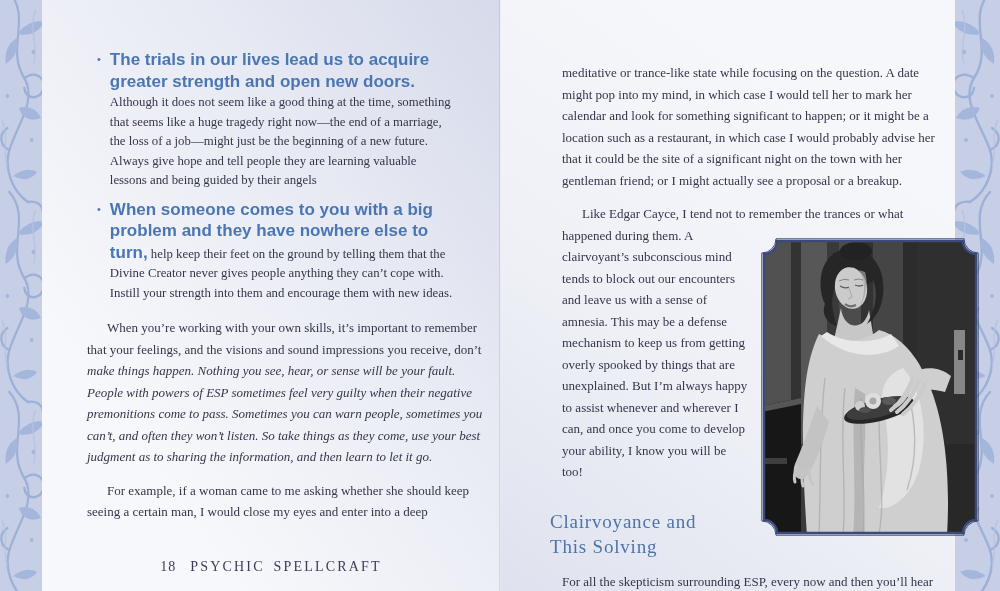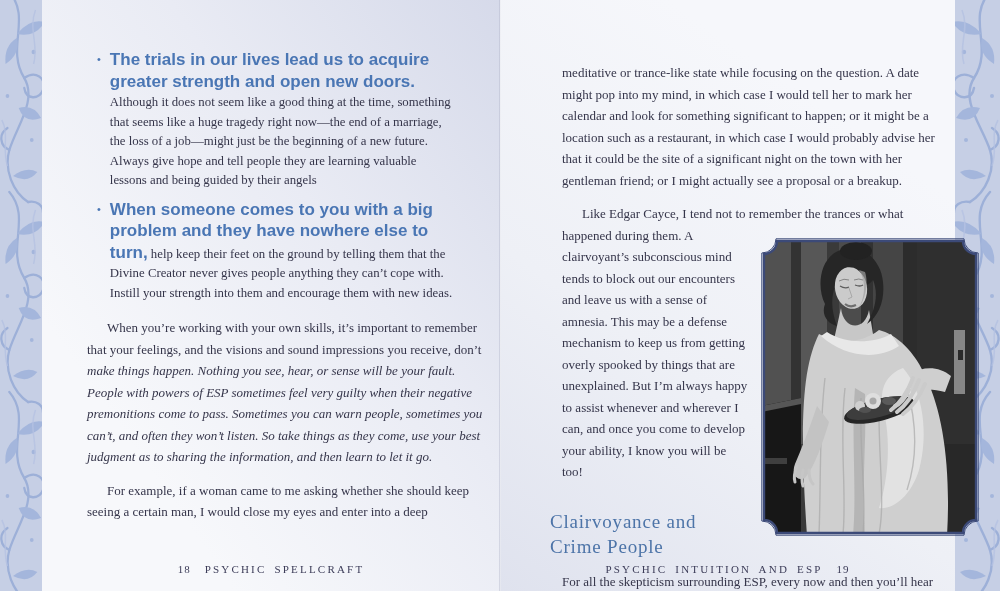--- a/index.html
+++ b/index.html
@@ -53,21 +53,21 @@
   .float-spacer{float:right;width:0;height:188px;}
   .photo-frame{
     float:right;clear:right;width:218px;height:298px;
     margin:0 -26px 10px 13px;position:relative;
   }
   .photo-frame svg{display:block;width:218px;height:298px;}
 
   
   .footer{
     position:absolute;bottom:16px;left:0;width:100%;text-align:center;
-    font-size:11px;letter-spacing:2.2px;color:#3c3c58;word-spacing:3px;
+    font-size:14px;letter-spacing:2.2px;color:#3c3c58;word-spacing:3px;
   }
   .footer .num{letter-spacing:1px;}
   .footer.fl .num{margin-right:14px;}
   .footer.fr .num{margin-left:14px;}
 </style>
 </head>
 <body>
 
 <div class="spread">
 
@@ -222,24 +222,21 @@
           </g>
 
           <path d="M15,0.8 H203 A14.2,14.2 0 0 0 217.2,15 V283 A14.2,14.2 0 0 0 203,297.2 H15 A14.2,14.2 0 0 0 0.8,283 V15 A14.2,14.2 0 0 0 15,0.8 Z" fill="none" stroke="#3c4a78" stroke-width="1"></path>
           <path d="M16,3 H202 A13,13 0 0 0 215,16 V282 A13,13 0 0 0 202,295 H16 A13,13 0 0 0 3,282 V16 A13,13 0 0 0 16,3 Z" fill="none" stroke="#3c4a78" stroke-width="2.4"></path>
         </svg>
       </div>
 
       <p>meditative or trance-like state while focusing on the question. A date might pop into my mind, in which case I would tell her to mark her calendar and look for something significant to happen; or it might be a location such as a restaurant, in which case I would probably advise her that it could be the site of a significant night on the town with her gentleman friend; or I might actually see a proposal or a breakup.</p>
       <p class="indent">Like Edgar Cayce, I tend not to remember the trances or what happened during them. A clairvoyant’s subconscious mind tends to block out our encounters and leave us with a sense of amnesia. This may be a defense mechanism to keep us from getting overly spooked by things that are unexplained. But I’m always happy to assist whenever and wherever I can, and once you come to develop your ability, I know you will be too!</p>
 
-      <h2 class="heading rp">Clairvoyance and Crime People</h2>
+      <h2 class="heading rp">Clairvoyance and This Solving</h2>
 
       <p>For all the skepticism surrounding ESP, every now and then you’ll hear that a police agency has turned to a clairvoyant for help in cracking a case. Often this is in connection with a missing person, but sometimes a seer will come into a violent crime scene as well.</p>
     </div>
 
-    <div class="footer fr">
-      <span>PSYCHIC INTUITION AND ESP</span><span class="num">19</span>
-    </div>
   </div>
 
   <div class="gutter-line"></div>
 </div>
 
 </body></html>

